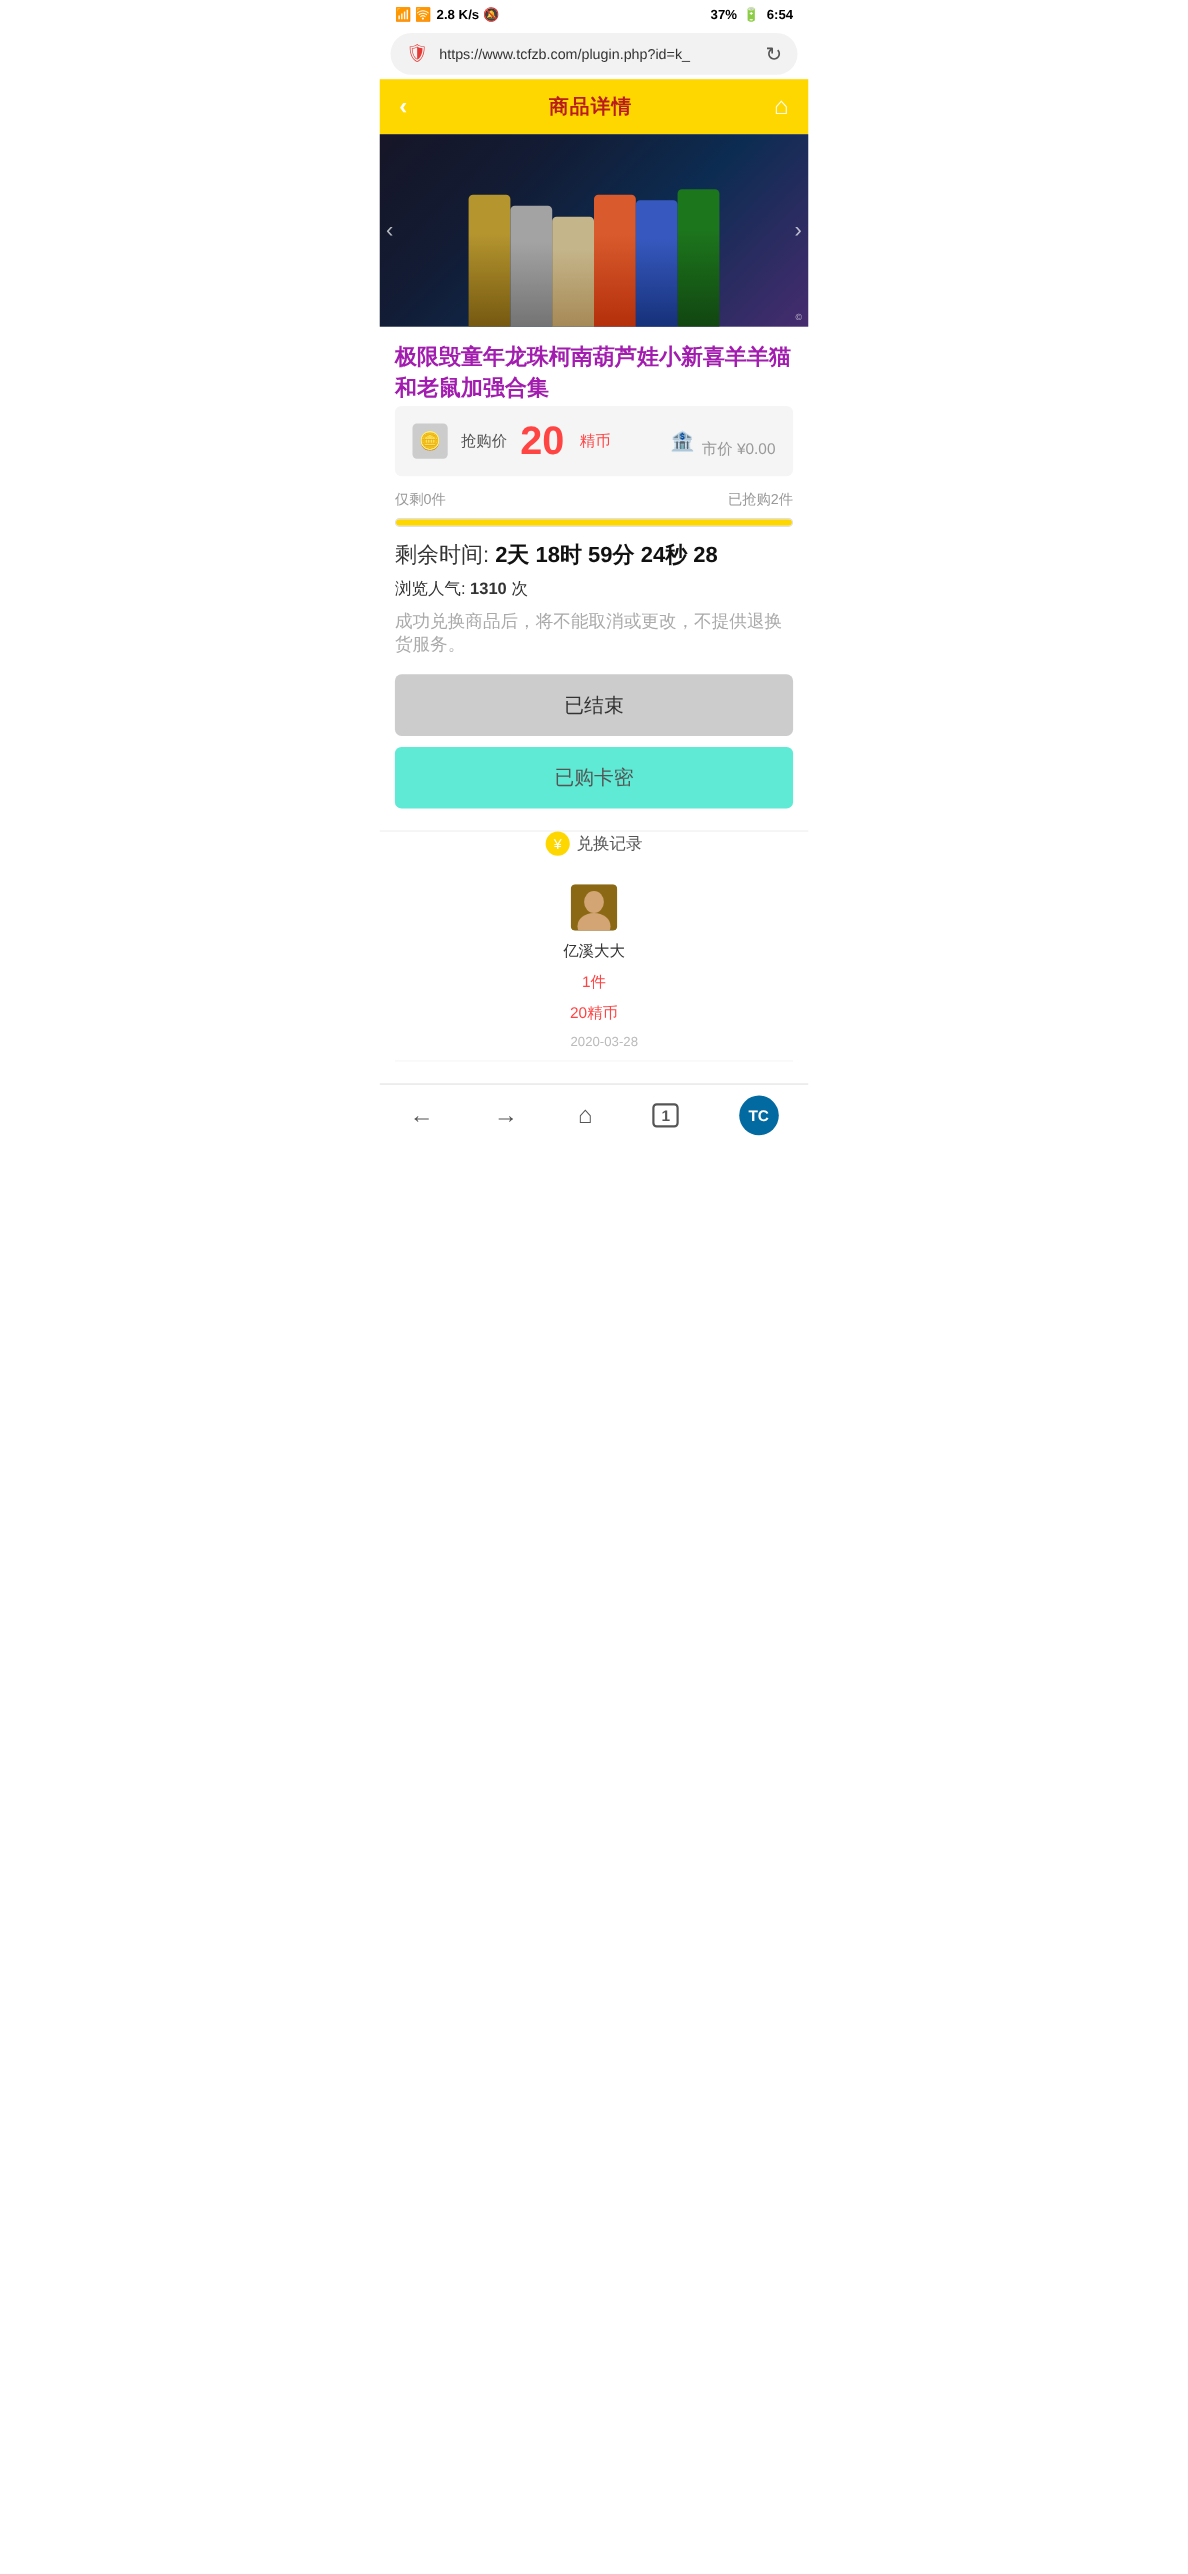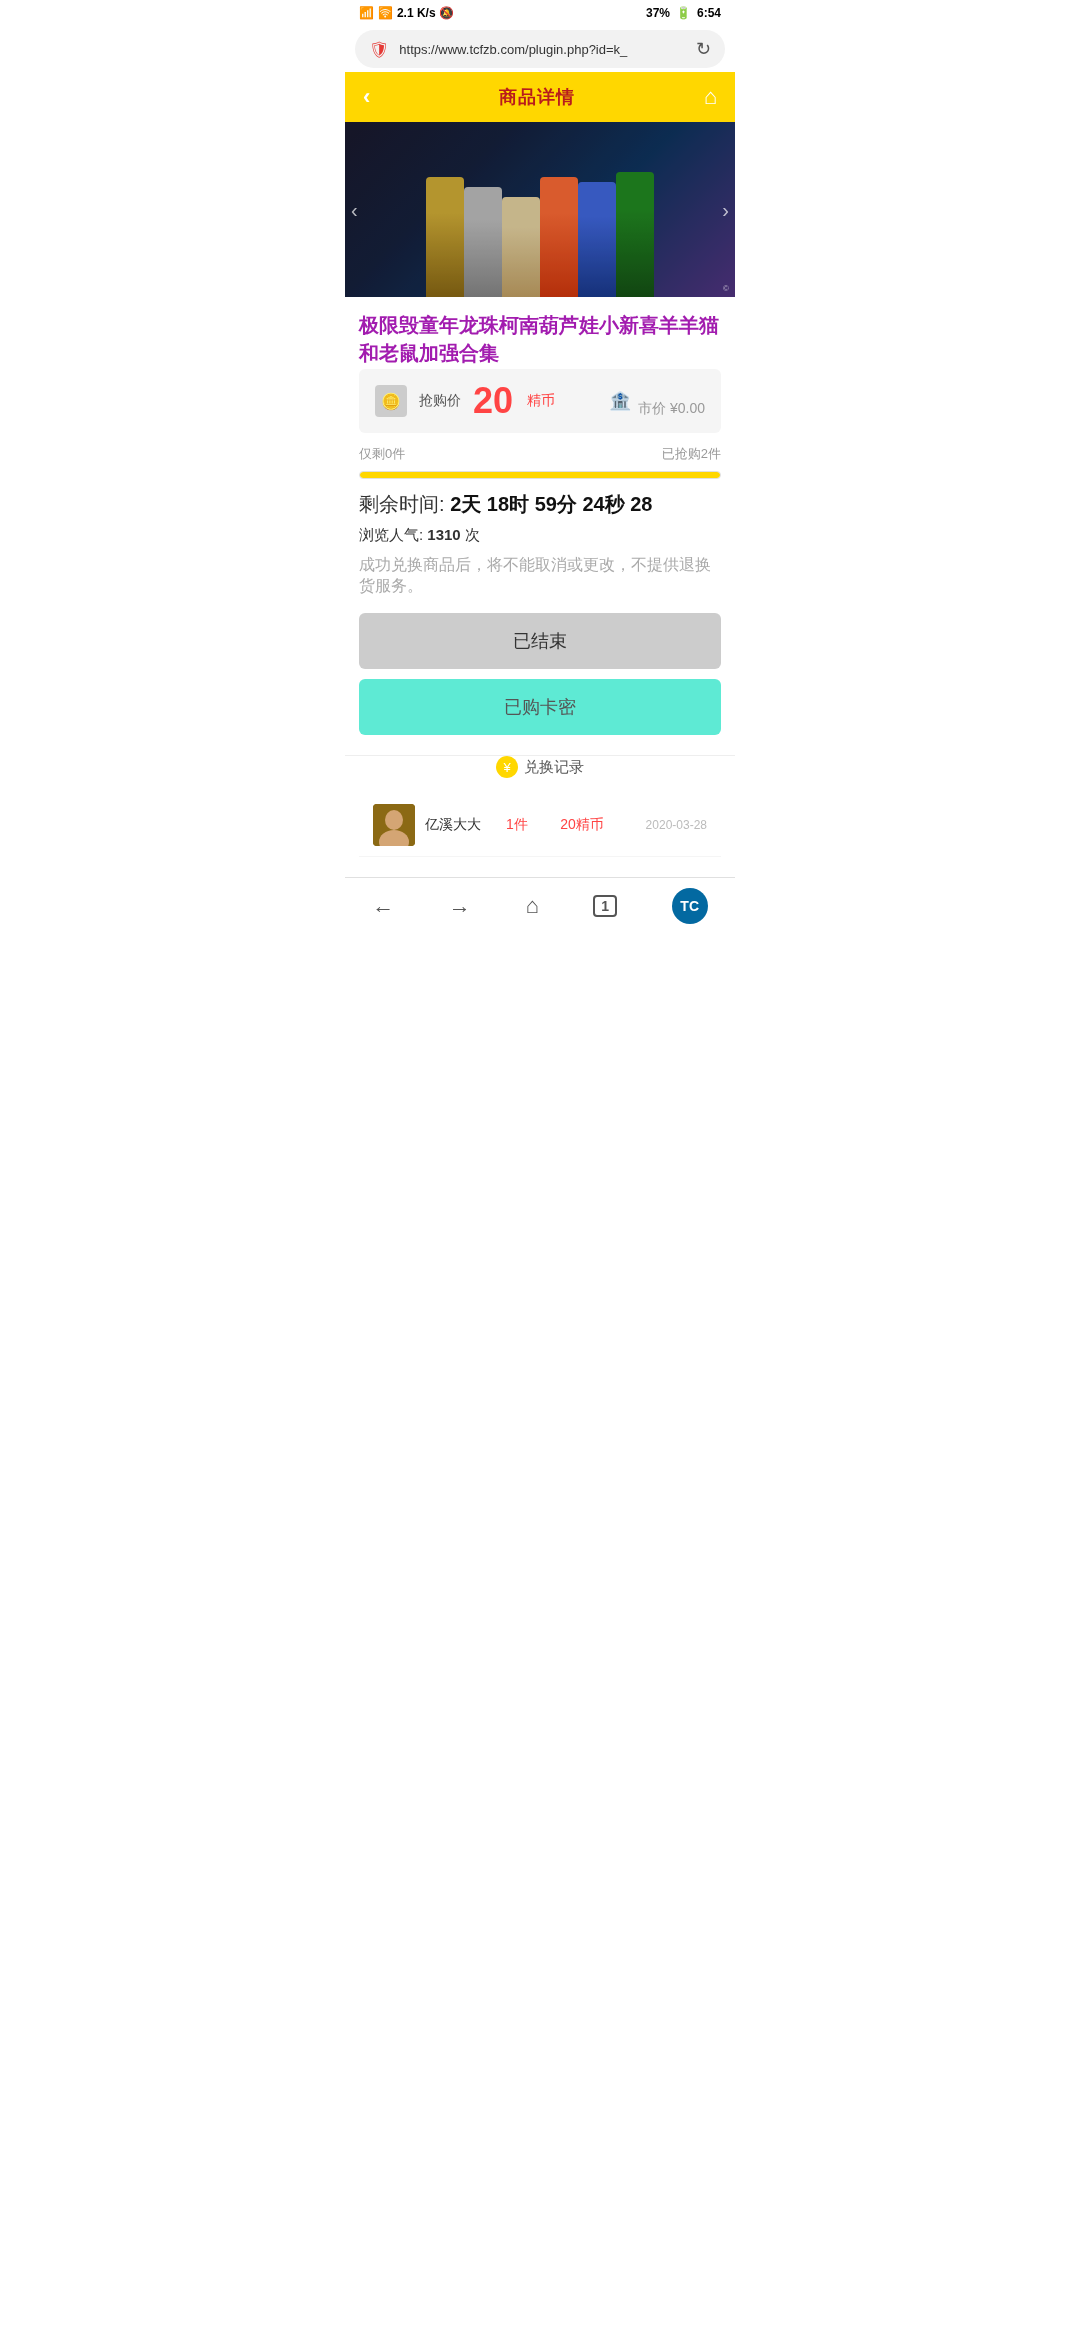--- a/index.html
+++ b/index.html
@@ -306,20 +306,21 @@
       color: #fff;
     }
 
     
     .record-item {
       display: flex;
       align-items: center;
       gap: 10px;
       padding: 10px 14px;
       border-bottom: 1px solid #f5f5f5;
+      flex-direction: column;
     }
     .record-avatar {
       width: 42px;
       height: 42px;
       border-radius: 4px;
       background: #8B6914;
       overflow: hidden;
       flex-shrink: 0;
     }
     .record-avatar svg {
@@ -394,21 +395,21 @@
       font-weight: bold;
     }
   </style>
 </head>
 <body>
 
 <div class="status-bar">
   <div class="status-left">
     <span>📶</span>
     <span>🛜</span>
-    <span>2.1 K/s</span>
+    <span>2.8 K/s</span>
     <span>🔕</span>
   </div>
   <div class="status-right">
     <span>37%</span>
     <span>🔋</span>
     <span>6:54</span>
   </div>
 </div>
 
 <div class="browser-bar">

